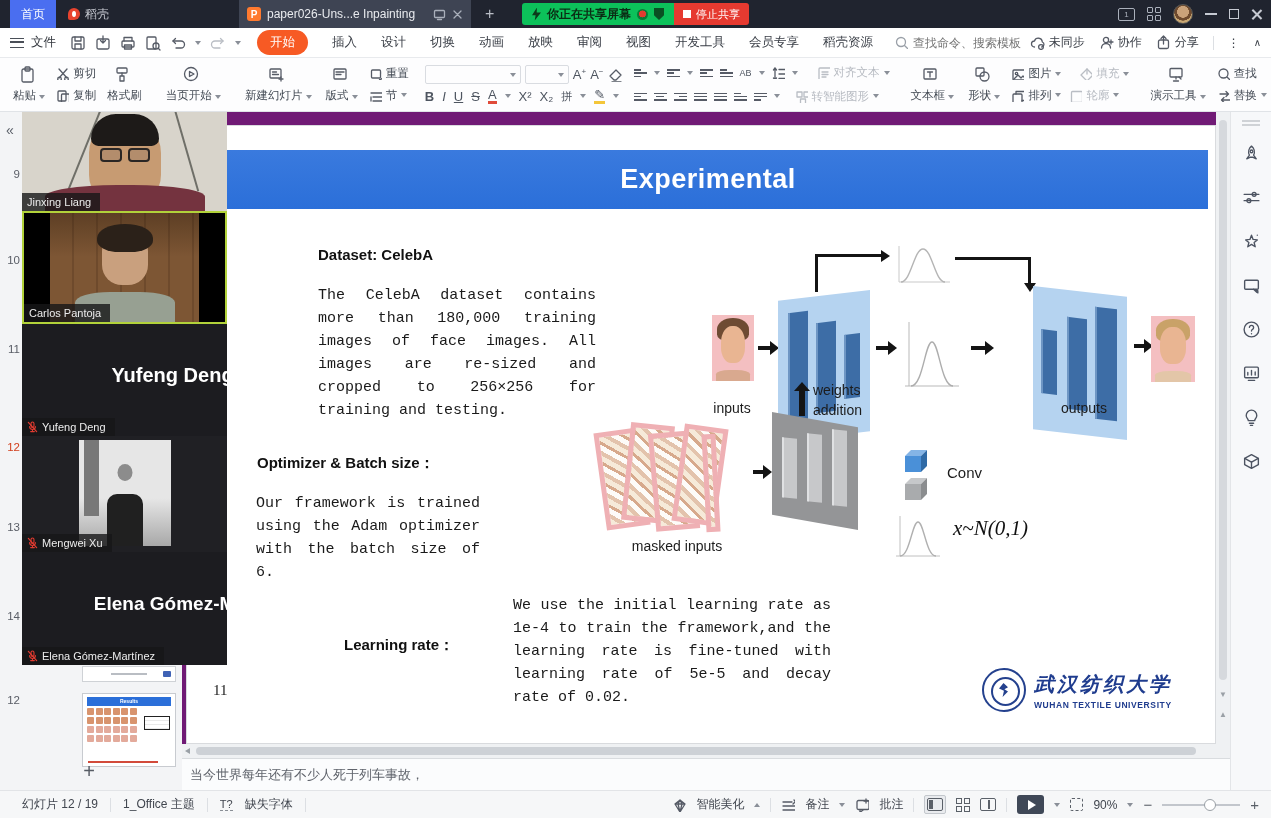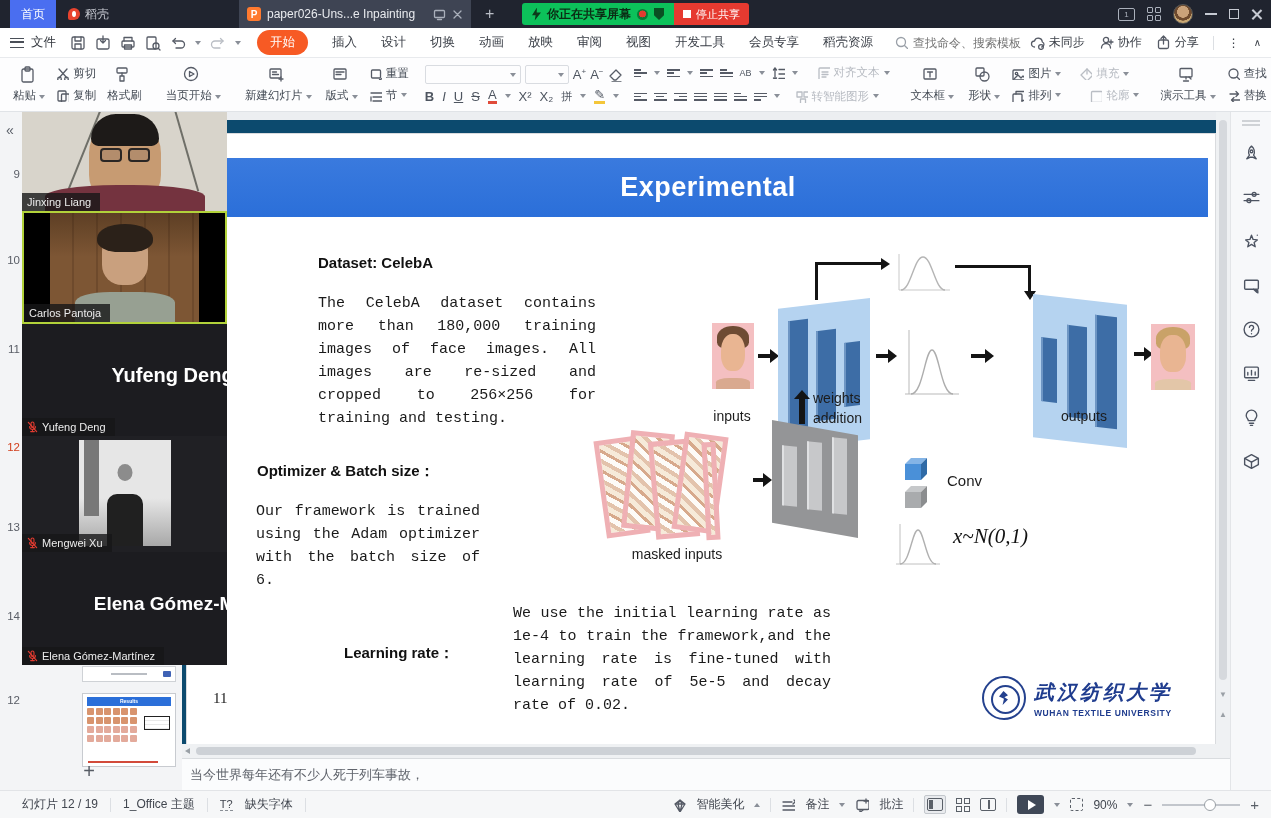--- a/index.html
+++ b/index.html
@@ -92,21 +92,21 @@
   .thumb15 { position:absolute; left:82px; top:581px; width:94px; height:74px; background:#fff; border:1px solid #c8cbd0; padding:3px 4px; }
   .t15-head { height:9px; background:#2b6fd9; color:#fff; font-size:5px; text-align:center; line-height:9px; font-weight:bold; }
   .t15-row { display:flex; gap:1.5px; margin-top:2px; }
   .t15-row i { width:7px; height:7px; background:#d8946e; border-radius:1px; }
   .t15-row.msk i { background:#e3aa9b; }
   .t15-tbl { position:absolute; right:5px; top:22px; width:26px; height:14px; border:1px solid #222; background:repeating-linear-gradient(180deg,#fff 0 3px,#e9e9e9 3px 4px); }
   .t15-red { position:absolute; left:5px; bottom:3px; width:70px; height:2px; background:#d24a3a; }
   .addslide { position:absolute; left:78px; top:648px; width:22px; text-align:center; font-size:20px; color:#565b64; }
 
   
-  .editor { position:absolute; left:182px; top:0; width:1034px; height:632px; background:#0c4a6e;margin-top:8px; }
+  .editor { position:absolute; left:182px; top:0; width:1034px; height:632px; background:#701a75; }
   .slide { position:absolute; left:5px; top:14px; width:1028px; height:617px; background:#fff; box-shadow:0 0 0 1px #d9dbde; }
   .banner { position:absolute; left:21px; right:7px; top:24px; height:59px; background:linear-gradient(180deg,#3a7ade,#2b6fd9); }
   .banner .t { width:100%; text-align:center; line-height:59px; color:#fff; font-weight:bold; font-size:27px; letter-spacing:0.5px; }
   .h-sans { position:absolute; font-weight:bold; font-size:15px; color:#111; }
   .body-serif { position:absolute; font-family:Liberation Mono, monospace; font-size:15px; color:#1a1a1a; text-align:justify; line-height:23px; }
   .pagenum { position:absolute; left:26px; top:556px; font-family:"Liberation Serif",serif; font-size:15px; color:#222; }
 
   
   .dlabel { position:absolute; font-size:14px; color:#1c1c1c; text-align:center; }
   .arr { position:absolute; height:4px; background:#141414; }
@@ -554,21 +554,21 @@
         </span>
         <span class="smbtn dim-t">
           <svg class="ic dim">
               <path d="M8 2 L14 8 L8 14 L2 8 z"></path>
               <path d="M8 2 v5"></path>
             </svg>
           <span>填充</span>
             <span class="caret"></span>
         </span>
       </div>
-      <div style="display:flex;gap:20px">
+      <div style="display:flex;gap:0">
         <span class="smbtn">
           <svg class="ic">
               <rect x="2" y="5" width="9" height="9" rx="1"></rect>
               <path d="M5 5 V2.5 h9 v9 H11"></path>
             </svg>
           <span>排列</span>
             <span class="caret"></span>
         </span>
         <span class="smbtn dim-t">
           <svg class="ic dim">

